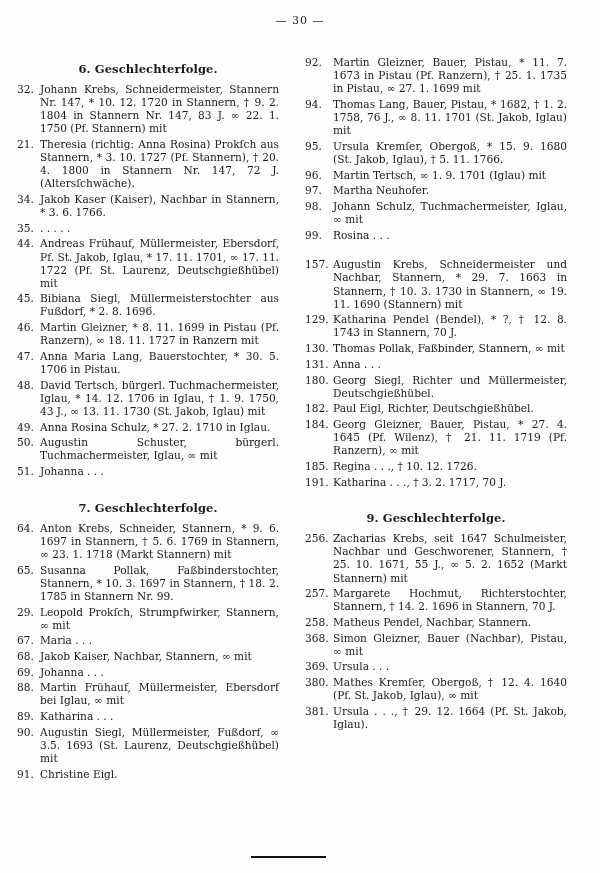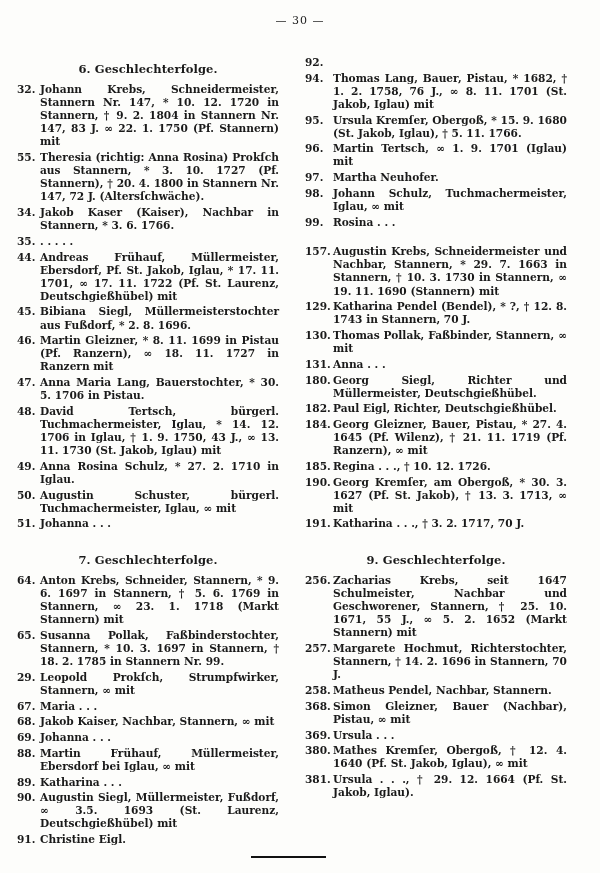--- a/index.html
+++ b/index.html
@@ -7,40 +7,40 @@
     width:600px; height:873px; background:#fdfdfb; color:#1a1a1a;
     font-family:"DejaVu Serif", serif; position:relative; overflow:hidden;
   }
   .page-num { position:absolute; top:14px; left:0; width:600px; text-align:center;
     font-size:11px; letter-spacing:1px; }
   .col { position:absolute; top:56px; }
   .col.left { left:17px; width:262px; }
   .col.right { left:305px; width:262px; top:56px; }
   .heading { text-align:center; font-weight:bold; font-size:11.5px; margin:6px 0 7px 0;
     font-family:"DejaVu Serif", serif; letter-spacing:0.1px; }
-  .entry { display:flex; font-size:10.6px; line-height:13.1px; margin-bottom:2.6px;font-weight:bold; }
+  .entry { display:flex; font-size:10.6px; line-height:13.1px; margin-bottom:2.6px; }
   .num { flex:0 0 23px; text-align:left; }
   .right .num { flex:0 0 28px; }
   .txt { flex:1; text-align:justify; }
   .spacer { height:14px; }
   .rule { position:absolute; top:856px; left:251px; width:75px; height:2px; background:#111; }
 </style>
 </head>
 <body>
 
 <div class="page-num">— 30 —</div>
 
 <div class="col left" id="left">
     <div class="heading">6. Geschlechterfolge.</div>
     <div class="entry">
       <span class="num">32.</span>
       <span class="txt">Johann Krebs, Schneidermeister, Stannern Nr. 147, * 10. 12. 1720 in Stannern, † 9. 2. 1804 in Stannern Nr. 147, 83 J. ∞ 22. 1. 1750 (Pf. Stannern) mit</span>
     </div>
     <div class="entry">
-      <span class="num">55.</span>
+      <span class="num">21.</span>
       <span class="txt">Theresia (richtig: Anna Rosina) Prokſch aus Stannern, * 3. 10. 1727 (Pf. Stannern), † 20. 4. 1800 in Stannern Nr. 147, 72 J. (Altersſchwäche).</span>
     </div>
     <div class="entry">
       <span class="num">34.</span>
       <span class="txt">Jakob Kaser (Kaiser), Nachbar in Stannern, * 3. 6. 1766.</span>
     </div>
     <div class="entry">
       <span class="num">35.</span>
       <span class="txt">. . . . .</span>
     </div>
@@ -115,20 +115,21 @@
       <span class="txt">Augustin Siegl, Müllermeister, Fußdorf, ∞ 3.5. 1693 (St. Laurenz, Deutschgießhübel) mit</span>
     </div>
     <div class="entry">
       <span class="num">91.</span>
       <span class="txt">Christine Eigl.</span>
     </div>
   </div>
 <div class="col right" id="right">
     <div class="entry">
       <span class="num">92.</span>
+      <span class="txt">Martin Gleizner, Bauer, Pistau, * 11. 7. 1673 in Pistau (Pf. Ranzern), † 25. 1. 1735 in Pistau, ∞ 27. 1. 1699 mit</span>
     </div>
     <div class="entry">
       <span class="num">94.</span>
       <span class="txt">Thomas Lang, Bauer, Pistau, * 1682, † 1. 2. 1758, 76 J., ∞ 8. 11. 1701 (St. Jakob, Iglau) mit</span>
     </div>
     <div class="entry">
       <span class="num">95.</span>
       <span class="txt">Ursula Kremſer, Obergoß, * 15. 9. 1680 (St. Jakob, Iglau), † 5. 11. 1766.</span>
     </div>
     <div class="entry">
@@ -174,24 +175,20 @@
     </div>
     <div class="entry">
       <span class="num">184.</span>
       <span class="txt">Georg Gleizner, Bauer, Pistau, * 27. 4. 1645 (Pf. Wilenz), † 21. 11. 1719 (Pf. Ranzern), ∞ mit</span>
     </div>
     <div class="entry">
       <span class="num">185.</span>
       <span class="txt">Regina . . ., † 10. 12. 1726.</span>
     </div>
     <div class="entry">
-      <span class="num">190.</span>
-      <span class="txt">Georg Kremſer, am Obergoß, * 30. 3. 1627 (Pf. St. Jakob), † 13. 3. 1713, ∞ mit</span>
-    </div>
-    <div class="entry">
       <span class="num">191.</span>
       <span class="txt">Katharina . . ., † 3. 2. 1717, 70 J.</span>
     </div>
     <div class="spacer"></div>
     <div class="heading">9. Geschlechterfolge.</div>
     <div class="entry">
       <span class="num">256.</span>
       <span class="txt">Zacharias Krebs, seit 1647 Schulmeister, Nachbar und Geschworener, Stannern, † 25. 10. 1671, 55 J., ∞ 5. 2. 1652 (Markt Stannern) mit</span>
     </div>
     <div class="entry">

